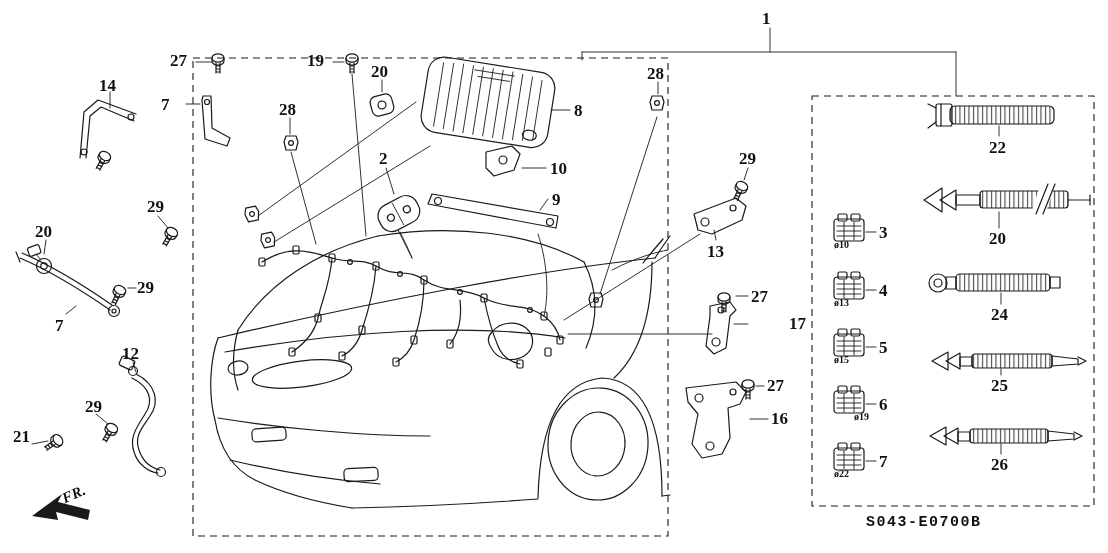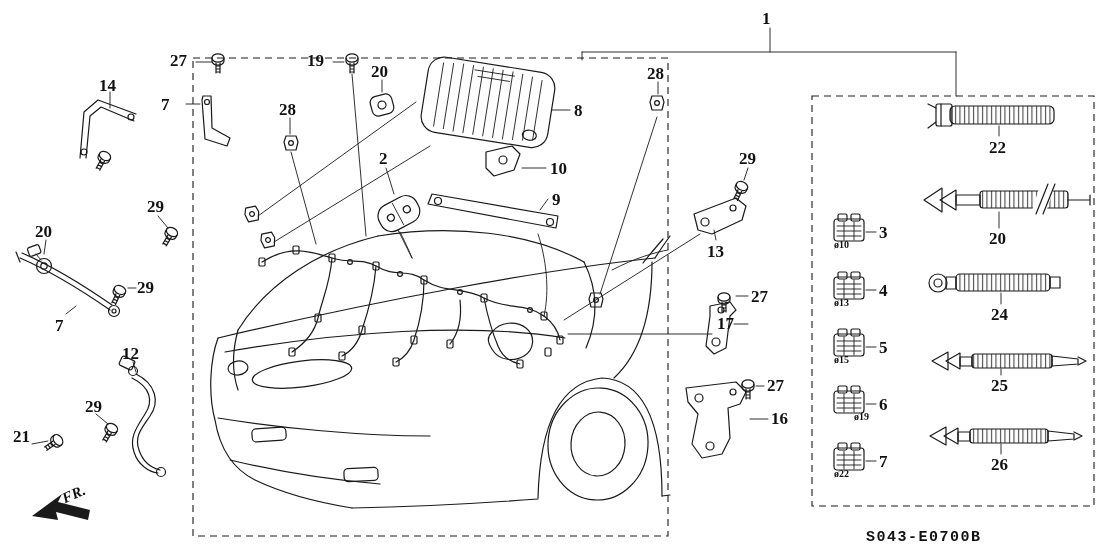--- a/index.html
+++ b/index.html
@@ -8,21 +8,21 @@
   svg.art{position:absolute;left:0;top:0;}
   svg.art *{vector-effect:non-scaling-stroke;}
   .line{stroke:#1a1a1a;fill:none;stroke-width:1.2;stroke-linecap:round;stroke-linejoin:round;}
   .thin{stroke:#1a1a1a;fill:none;stroke-width:0.9;stroke-linecap:round;}
   .dash{stroke:#1a1a1a;fill:none;stroke-width:1.1;stroke-dasharray:7 5;}
   .fillb{fill:#1a1a1a;stroke:none;}
   .band{fill:url(#vband);stroke:#1a1a1a;stroke-width:1.2;}
   .callout{position:absolute;font-weight:bold;font-size:17px;line-height:1;color:#111;}
   .dia{position:absolute;font-weight:bold;font-size:10px;line-height:1;color:#111;}
   .code{position:absolute;font-family:"Liberation Mono",monospace;font-weight:bold;
-        font-size:15px;letter-spacing:1.5px;color:#111;margin-top:15px;}
+        font-size:15px;letter-spacing:1.5px;color:#111;}
   .fr{position:absolute;font-weight:bold;font-style:italic;font-size:15px;color:#111;
       transform:rotate(-24deg);}
 </style>
 </head>
 <body>
 
 <div class="stage">
 
 <svg class="art" width="1108" height="553" viewBox="0 0 1108 553">
   <defs>
@@ -327,21 +327,21 @@
 <div class="callout" style="left:739px;top:150px">29</div>
 <div class="callout" style="left:707px;top:243px">13</div>
 <div class="callout" style="left:147px;top:198px">29</div>
 <div class="callout" style="left:35px;top:223px">20</div>
 <div class="callout" style="left:137px;top:279px">29</div>
 <div class="callout" style="left:55px;top:317px">7</div>
 <div class="callout" style="left:122px;top:345px">12</div>
 <div class="callout" style="left:85px;top:398px">29</div>
 <div class="callout" style="left:13px;top:428px">21</div>
 <div class="callout" style="left:751px;top:288px">27</div>
-<div class="callout" style="left:717px;top:315px">17</div>
+<div class="callout" style="left:789px;top:315px">17</div>
 <div class="callout" style="left:767px;top:377px">27</div>
 <div class="callout" style="left:771px;top:410px">16</div>
 <div class="callout" style="left:879px;top:224px">3</div>
 <div class="callout" style="left:879px;top:282px">4</div>
 <div class="callout" style="left:879px;top:339px">5</div>
 <div class="callout" style="left:879px;top:396px">6</div>
 <div class="callout" style="left:879px;top:453px">7</div>
 <div class="callout" style="left:989px;top:139px">22</div>
 <div class="callout" style="left:989px;top:230px">20</div>
 <div class="callout" style="left:991px;top:306px">24</div>

